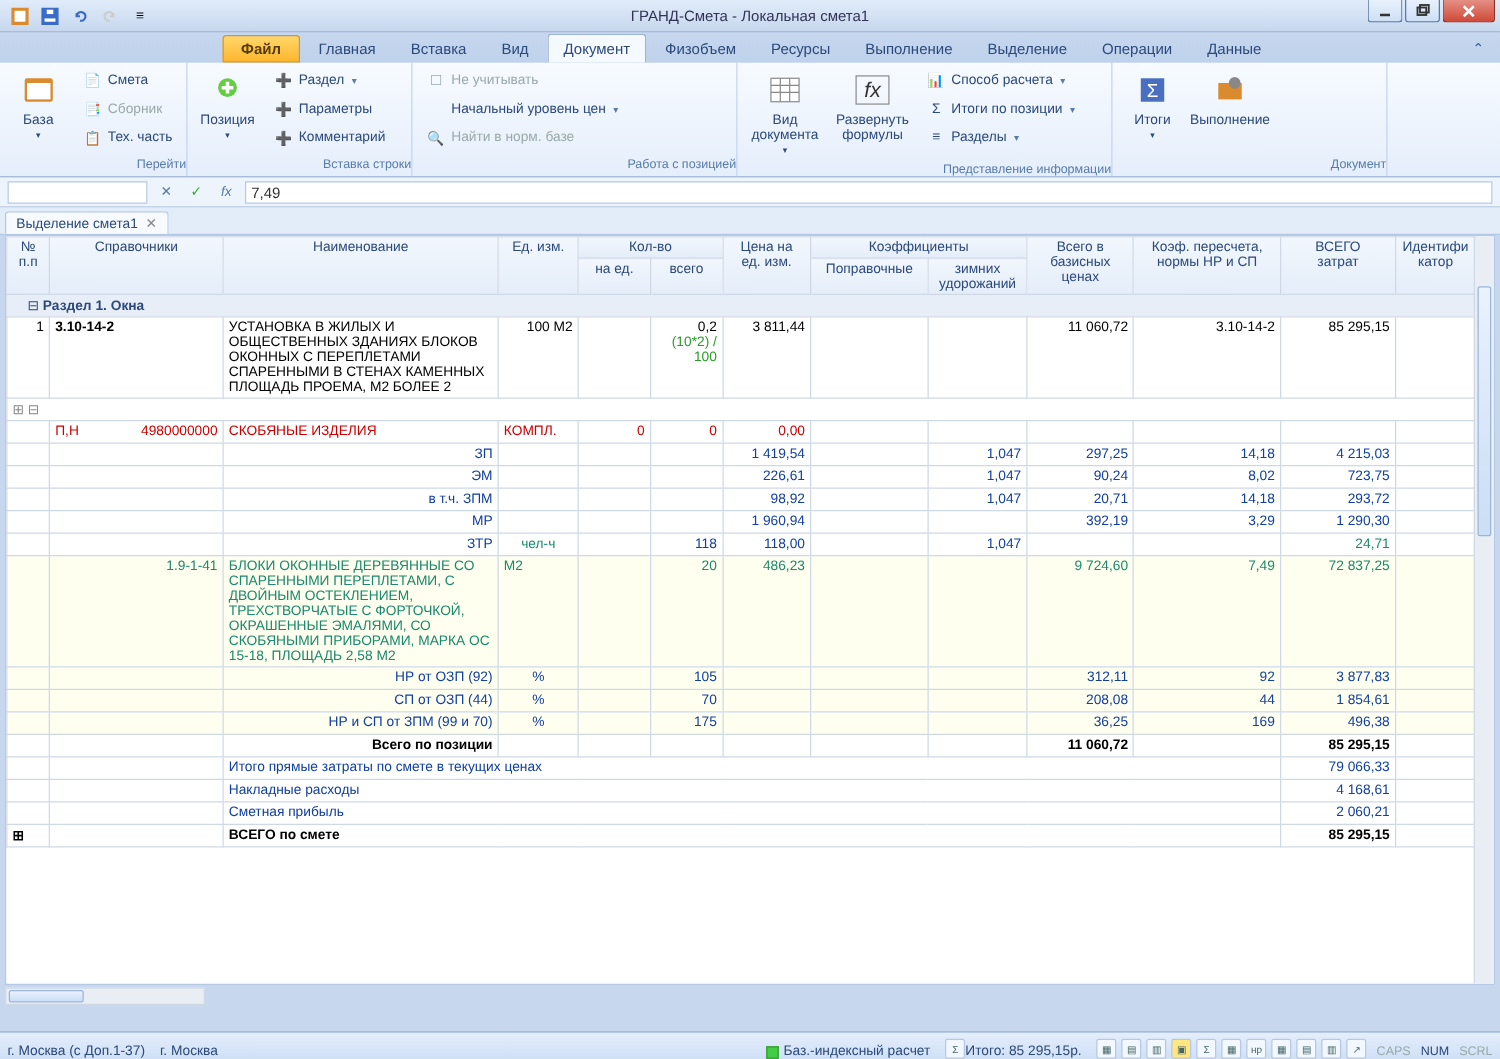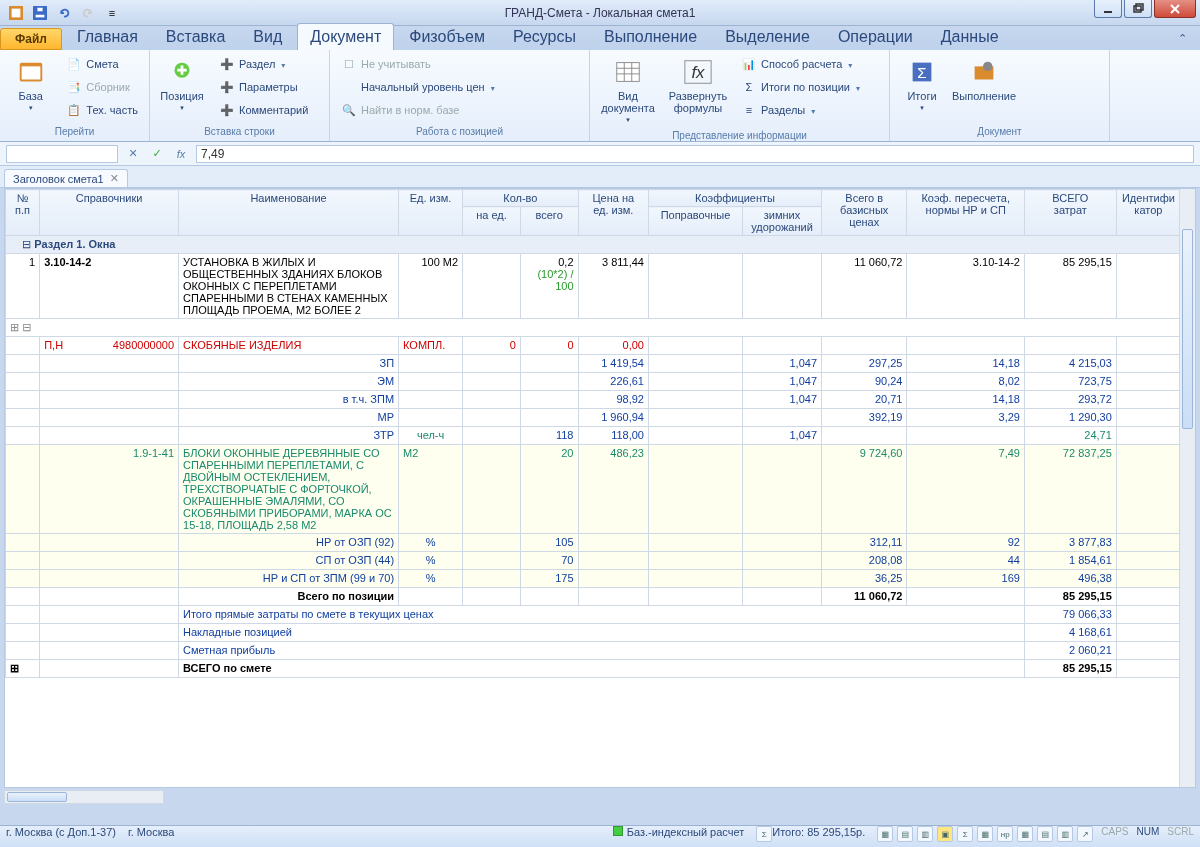--- a/index.html
+++ b/index.html
@@ -10,31 +10,31 @@
 .qat { display: flex; align-items: center; padding-left: 6px; gap: 4px; }
 .qat .qbtn { width: 20px; height: 20px; border: 1px solid transparent; display:flex;align-items:center;justify-content:center; border-radius:2px; cursor: default;}
 .qat .qbtn svg { width:14px;height:14px; }
 .app-title { position: absolute; left: 50%; transform: translateX(-50%); font-size: 12px; color: #335; }
 .winbtns { position: absolute; right: 4px; top: 0; display: flex; gap: 2px; }
 .winbtn { width: 28px; height: 18px; border: 1px solid #5a7aab; border-top:none; border-radius: 0 0 3px 3px; display:flex;align-items:center;justify-content:center; background: linear-gradient(#e8f1fc,#cee0f6); }
 .winbtn.close { width: 42px; background: linear-gradient(#e58f84,#cf4b3a); border-color:#8a3126; }
 .winbtn svg { width: 12px; height: 12px; }
 
 
-.ribtabs { height: 24px; display: flex; align-items: flex-end; padding-left: 0; gap: 2px; background: linear-gradient(#c6d7ee,#bfd2ec); position:relative; }
+.ribtabs { height: 24px; display: flex; align-items: flex-end; padding-left: 0; gap: 2px; background: linear-gradient(#c6d7ee,#bfd2ec); position:relative;justify-content:center; }
 .file-tab { background: linear-gradient(#ffd76a,#ffb62e); border: 1px solid #d8971e; border-radius: 3px 3px 0 0; padding: 3px 14px; color: #573b00; font-size: 12px; font-weight: bold; }
-.rtab { padding: 4px 12px; color: #2b497b; font-size: 16px; border: 1px solid transparent; border-bottom:none; border-radius: 3px 3px 0 0; }
+.rtab { padding: 4px 12px; color: #2b497b; font-size: 12px; border: 1px solid transparent; border-bottom:none; border-radius: 3px 3px 0 0; }
 .rtab.active { background: #f5faff; border-color: #9db3d4; color:#2b497b; }
 .ribtogl { position:absolute; right:8px; top:6px; width:14px;height:14px; color:#3a5a8c; }
 
 
 .ribbon { height: 92px; background: linear-gradient(#f7fbff,#e5eefb); border-bottom: 1px solid #9db3d4; display: flex; }
 .group { border-right: 1px solid #c3d5ee; display: flex; flex-direction: column; position: relative; }
 .group-body { flex: 1; display: flex; align-items: flex-start; padding: 3px 6px; gap: 6px; }
-.group-label { height: 15px; font-size: 10px; color: #577caa; text-align: center; }
+.group-label { height: 15px; font-size: 10px; color: #577caa; text-align: right; }
 .bigbtn { width: 52px; display:flex; flex-direction:column; align-items:center; gap:2px; padding:2px; color:#2b497b; font-size:11px; text-align:center; border:1px solid transparent; border-radius:3px; }
 .bigbtn .bico { width:32px; height:32px; display:flex;align-items:center;justify-content:center; }
 .bigbtn .bico svg { width:30px;height:30px; }
 .smallbtns { display:flex; flex-direction:column; gap:1px; }
 .sbtn { display:flex; align-items:center; gap:4px; padding:2px 4px; color:#2b497b; font-size:11px; border:1px solid transparent; border-radius:2px; white-space:nowrap; }
 .sbtn.disabled { color: #9aa; }
 .sbtn .sico { width:16px;height:16px; display:flex;align-items:center;justify-content:center; }
 .sbtn .drop::after { content:"▾"; font-size:8px; margin-left:2px; color:#577caa; }
 
 
@@ -67,21 +67,21 @@
 .bold td { font-weight:bold; }
 .formula { color:#2a9c2a; }
 .selected-cell { border:1px dotted #555 !important; }
 .nameright { text-align:right; color:#1240a0; }
 .vscroll { position:absolute; right:0; top:0; width:16px; height:100%; background:#e9eef5; border-left:1px solid #cfd9e6; }
 .vscroll .thumb { position:absolute; left:2px; right:2px; top:40px; height:200px; background:linear-gradient(#eaf2fc,#cadef6); border:1px solid #9ab5d9; border-radius:2px; }
 .hscrollrow { height:18px; display:flex; align-items:center; padding:0 4px; }
 .hscroll { width:160px; height:14px; background:#e9eef5; border:1px solid #cfd9e6; position:relative; }
 .hscroll .hthumb { position:absolute; left:2px; top:1px; width:60px; height:10px; background:linear-gradient(#eaf2fc,#cadef6); border:1px solid #9ab5d9; border-radius:2px; }
 
-.statusbar { position:absolute; bottom:0; left:0; right:0; height:22px; background:linear-gradient(#e5eefb,#cfe0f6); border-top:1px solid #9db3d4; display:flex; align-items:flex-start; padding:0 6px; font-size:11px; color:#2b497b; }
+.statusbar { position:absolute; bottom:0; left:0; right:0; height:22px; background:linear-gradient(#e5eefb,#cfe0f6); border-top:1px solid #9db3d4; display:flex; align-items:flex-end; padding:0 6px; font-size:11px; color:#2b497b; }
 .statusbar .sseg { margin-right:12px; }
 .statusbar .flex { flex:1; }
 .statusbar .sicns { display:flex; gap:4px; align-items:center; }
 .statusbar .sic { width:16px; height:16px; border:1px solid #b5c9e4; background:#f3f8fe; border-radius:2px; display:flex;align-items:center;justify-content:center; font-size:8px; color:#466; }
 .statusbar .ind { color:#9aa; margin-left:8px; font-size:10px; }
 .greenbox { width:10px;height:10px;background:#4c4;border:1px solid #393;display:inline-block;margin-right:4px; vertical-align:middle; }
 </style>
 </head>
 <body>
 
@@ -313,21 +313,21 @@
   <div class="fbtn">✕</div>
   <div class="fbtn" style="color:#3a3">✓</div>
   <div class="fbtn">
       <i>fx</i>
     </div>
   <div class="finput">7,49</div>
 </div>
 
 <div class="doctabs">
   <div class="doctab">
-    <span>Заголовок смета1</span>
+    <span>Выделение смета1</span>
     <span class="x">✕</span>
   </div>
 </div>
 
 <div class="gridwrap">
 <table class="grid">
 <colgroup>
 <col style="width:32px">
         <col style="width:130px">
         <col style="width:206px">
@@ -570,21 +570,21 @@
 <tr class="blue">
           <td></td>
           <td></td>
           <td colspan="9">Итого прямые затраты по смете в текущих ценах</td>
           <td class="num">79 066,33</td>
           <td></td>
         </tr>
 <tr class="blue">
           <td></td>
           <td></td>
-          <td colspan="9">Накладные позицией</td>
+          <td colspan="9">Накладные расходы</td>
           <td class="num">4 168,61</td>
           <td></td>
         </tr>
 <tr class="blue">
           <td></td>
           <td></td>
           <td colspan="9">Сметная прибыль</td>
           <td class="num">2 060,21</td>
           <td></td>
         </tr>

